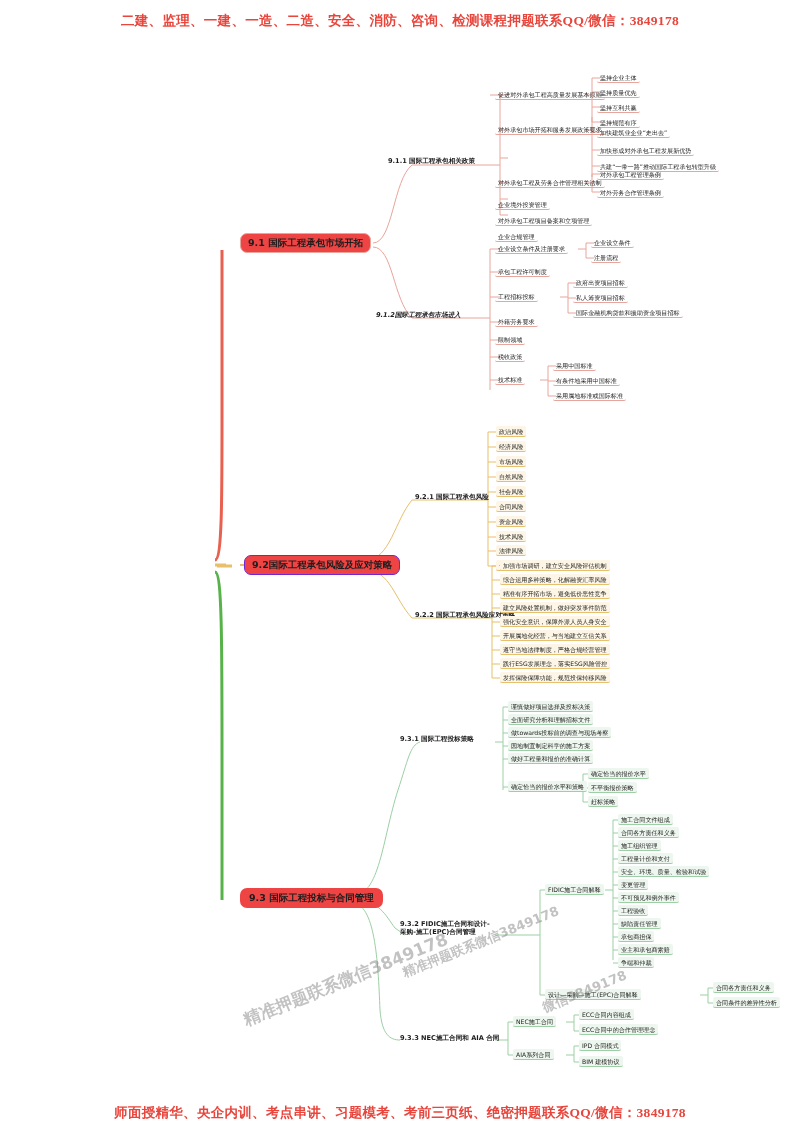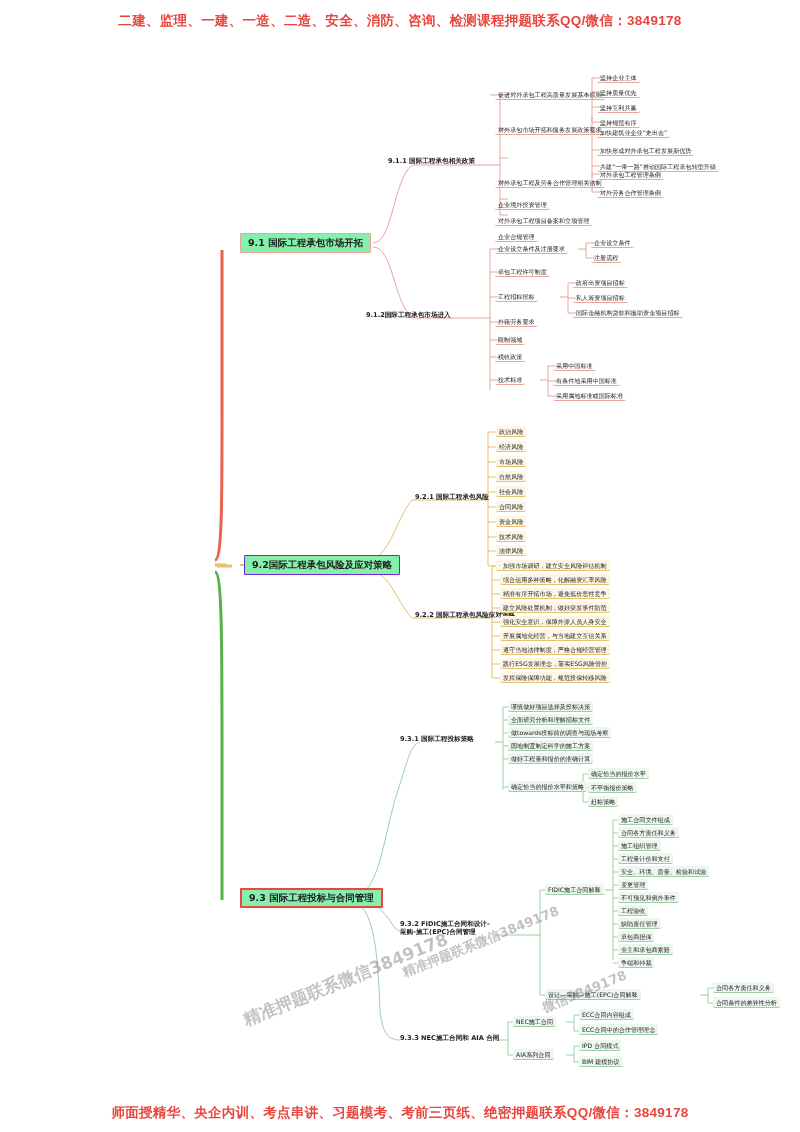--- a/index.html
+++ b/index.html
@@ -2,35 +2,35 @@
 <html><head>
 <meta charset="utf-8">
 <style>
   html,body{margin:0;padding:0;background:#ffffff;}
   body{width:800px;height:1132px;font-family:"DejaVu Sans","Liberation Sans",sans-serif;position:relative;overflow:hidden;}
   #stage{position:relative;width:800px;height:1132px;}
   svg#wires{position:absolute;left:0;top:0;width:800px;height:1132px;pointer-events:none;}
 
   .banner{position:absolute;left:0;width:800px;text-align:center;color:#e8453c;
           font-weight:bold;font-size:13.5px;letter-spacing:.3px;
-          font-family:Liberation Sans, sans-serif;}
+          font-family:Liberation Serif, serif;}
   .banner.top{top:12px;}
   .banner.bottom{top:1104px;}
 
   .node{position:absolute;box-sizing:border-box;white-space:nowrap;line-height:1.15;}
 
   
   .root{left:30px;top:551px;width:185px;height:28px;border:2px solid #2b2b2b;border-radius:14px;
         background:#fff;color:#111;font-size:11.5px;font-weight:bold;
         display:flex;align-items:center;justify-content:center;letter-spacing:.5px;}
 
   
   .l1{height:20px;display:flex;align-items:center;justify-content:center;
-      font-size:9.5px;font-weight:bold;color:#1d1d1d;background:#86efac;
-      border-radius:1px;padding:0 7px;}
+      font-size:9.5px;font-weight:bold;color:#1d1d1d;background:#ef4444;
+      border-radius:7px;padding:0 7px;}
   .l1.red{border:1px solid #e8a59c;}
   .l1.orange{border:1px solid #6d28d9;}
   .l1.green{border:2px solid #ef4444;text-align:right;}
 
   
   .l2{font-size:6.6px;font-weight:bold;color:#1b1b1b;padding:1px 2px;}
 
   
   .leaf{font-size:6.1px;color:#1b1b1b;padding:1.5px 3px;border-radius:2px;}
   .leaf.orange{background:#fdf6e6;border-bottom:1px solid #e8bf6a;}
@@ -139,21 +139,21 @@
   <div class="node leaf plain-red" style="left:597px;top:161px;">共建“一带一路”推动国际工程承包转型升级</div>
 
   <div class="node leaf plain-red" style="left:495px;top:177px;">对外承包工程及劳务合作管理相关法制</div>
   <div class="node leaf plain-red" style="left:597px;top:169px;">对外承包工程管理条例</div>
   <div class="node leaf plain-red" style="left:597px;top:187px;">对外劳务合作管理条例</div>
 
   <div class="node leaf plain-red" style="left:495px;top:199px;">企业境外投资管理</div>
   <div class="node leaf plain-red" style="left:495px;top:215px;">对外承包工程项目备案和立项管理</div>
   <div class="node leaf plain-red" style="left:495px;top:231px;">企业合规管理</div>
 
-  <div class="node l2" style="left:364px;top:311px;">9.1.2国际工程承包市场进入</div>
+  <div class="node l2" style="left:374px;top:311px;font-style:italic;">9.1.2国际工程承包市场进入</div>
 
   <div class="node leaf plain-red" style="left:495px;top:243px;">企业设立条件及注册要求</div>
   <div class="node leaf plain-red" style="left:591px;top:237px;">企业设立条件</div>
   <div class="node leaf plain-red" style="left:591px;top:252px;">注册流程</div>
 
   <div class="node leaf plain-red" style="left:495px;top:266px;">承包工程许可制度</div>
 
   <div class="node leaf plain-red" style="left:495px;top:291px;">工程招标投标</div>
   <div class="node leaf plain-red" style="left:573px;top:277px;">政府出资项目招标</div>
   <div class="node leaf plain-red" style="left:573px;top:292px;">私人筹资项目招标</div>

